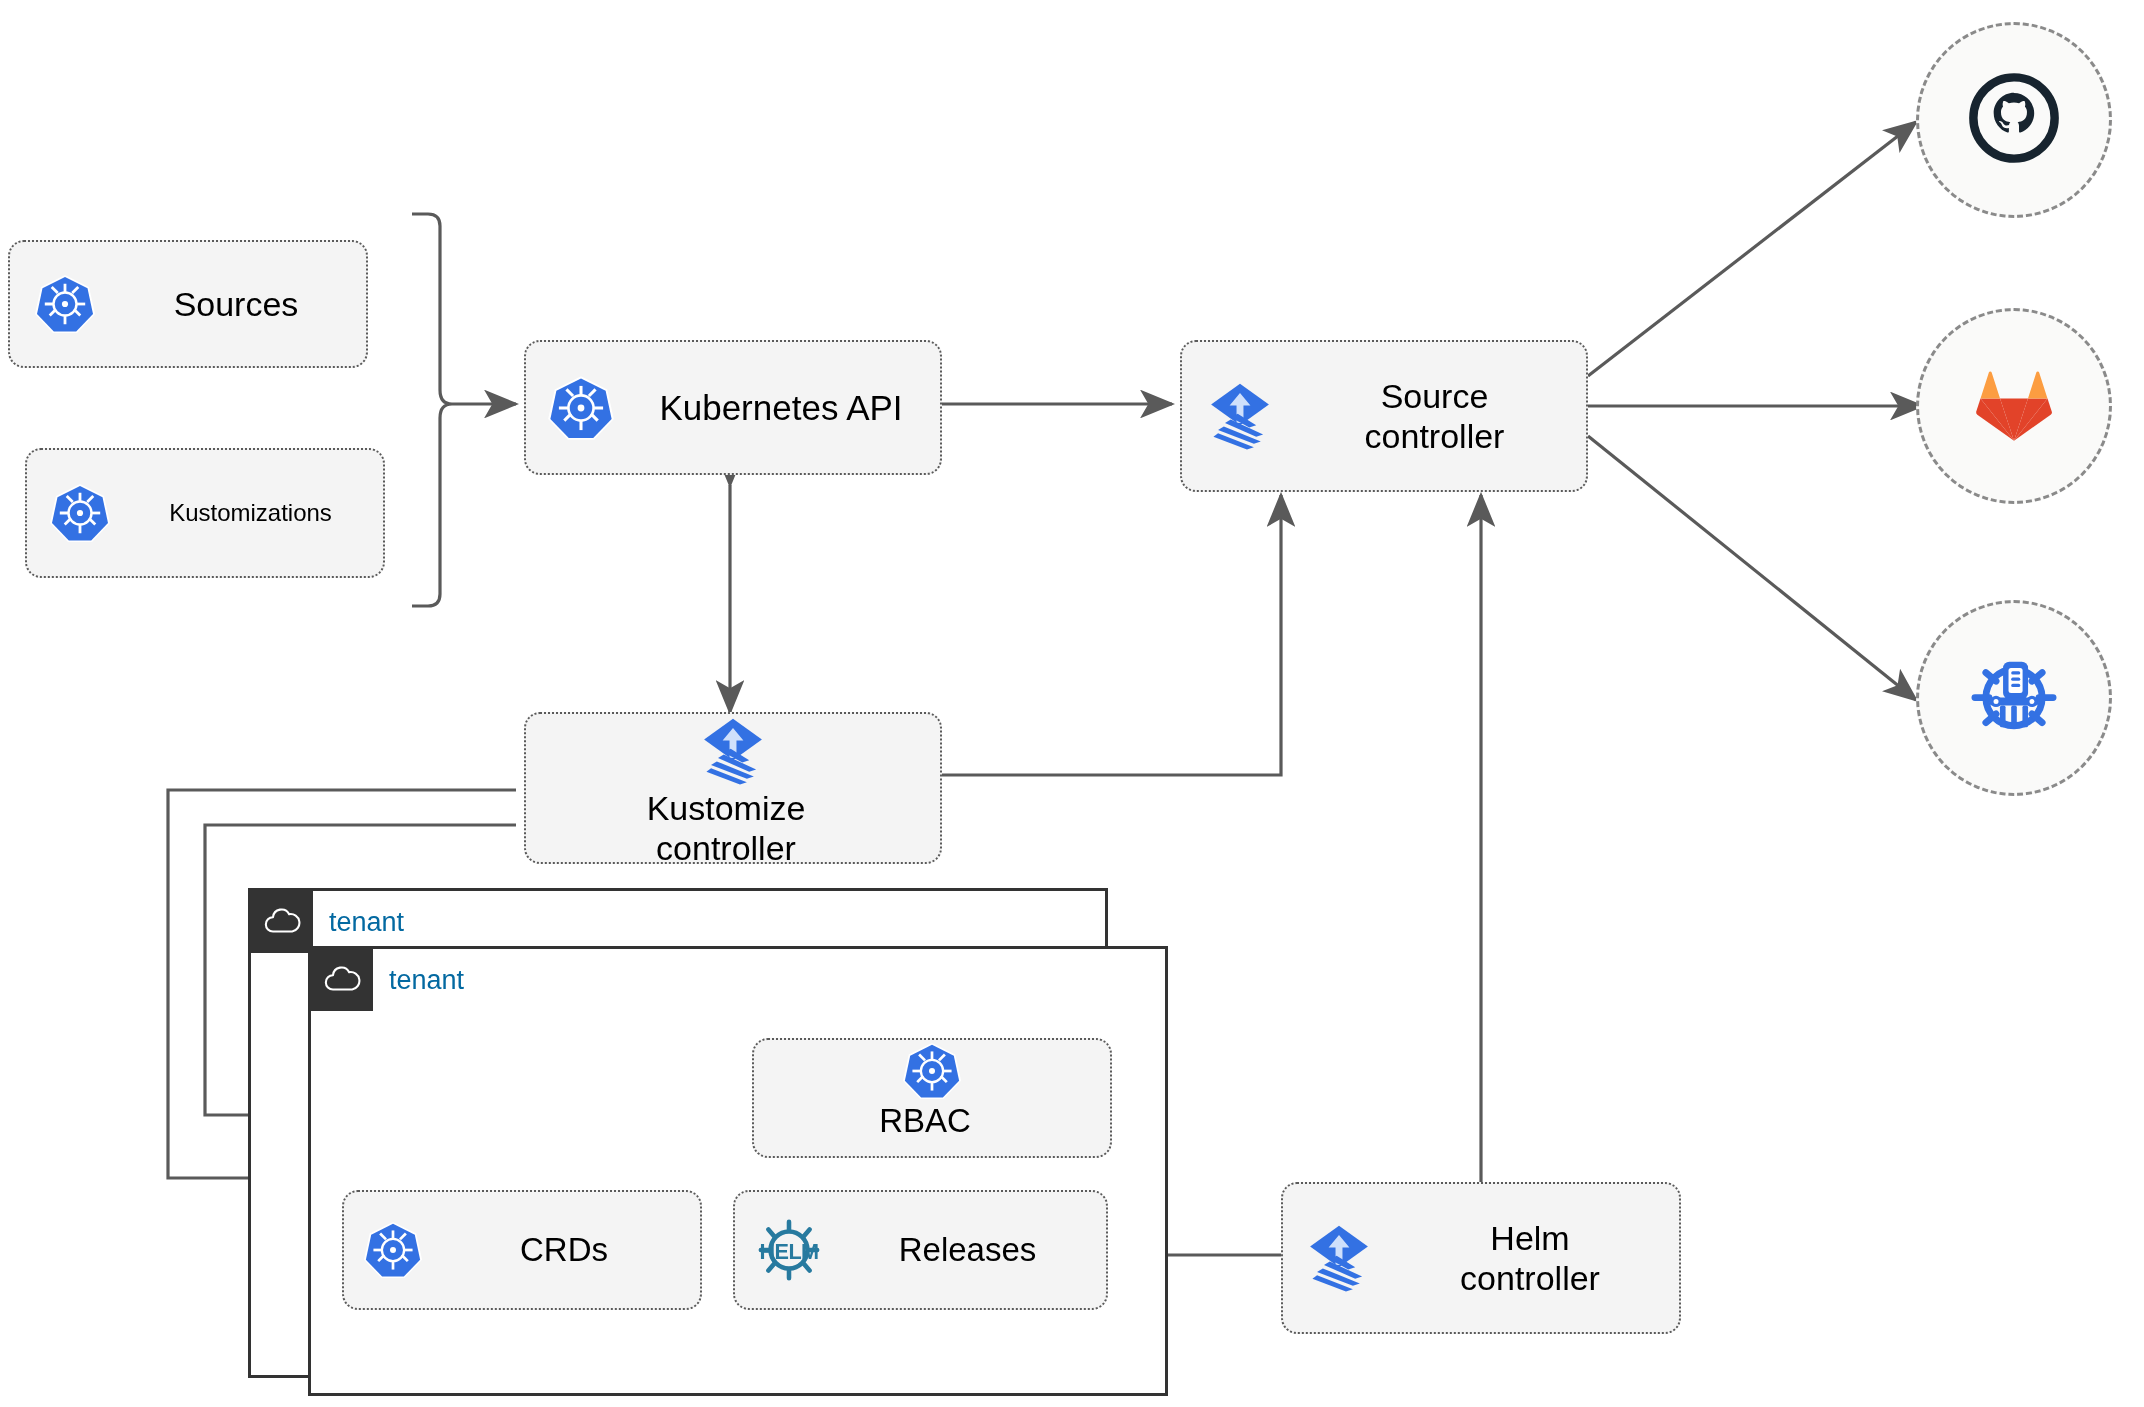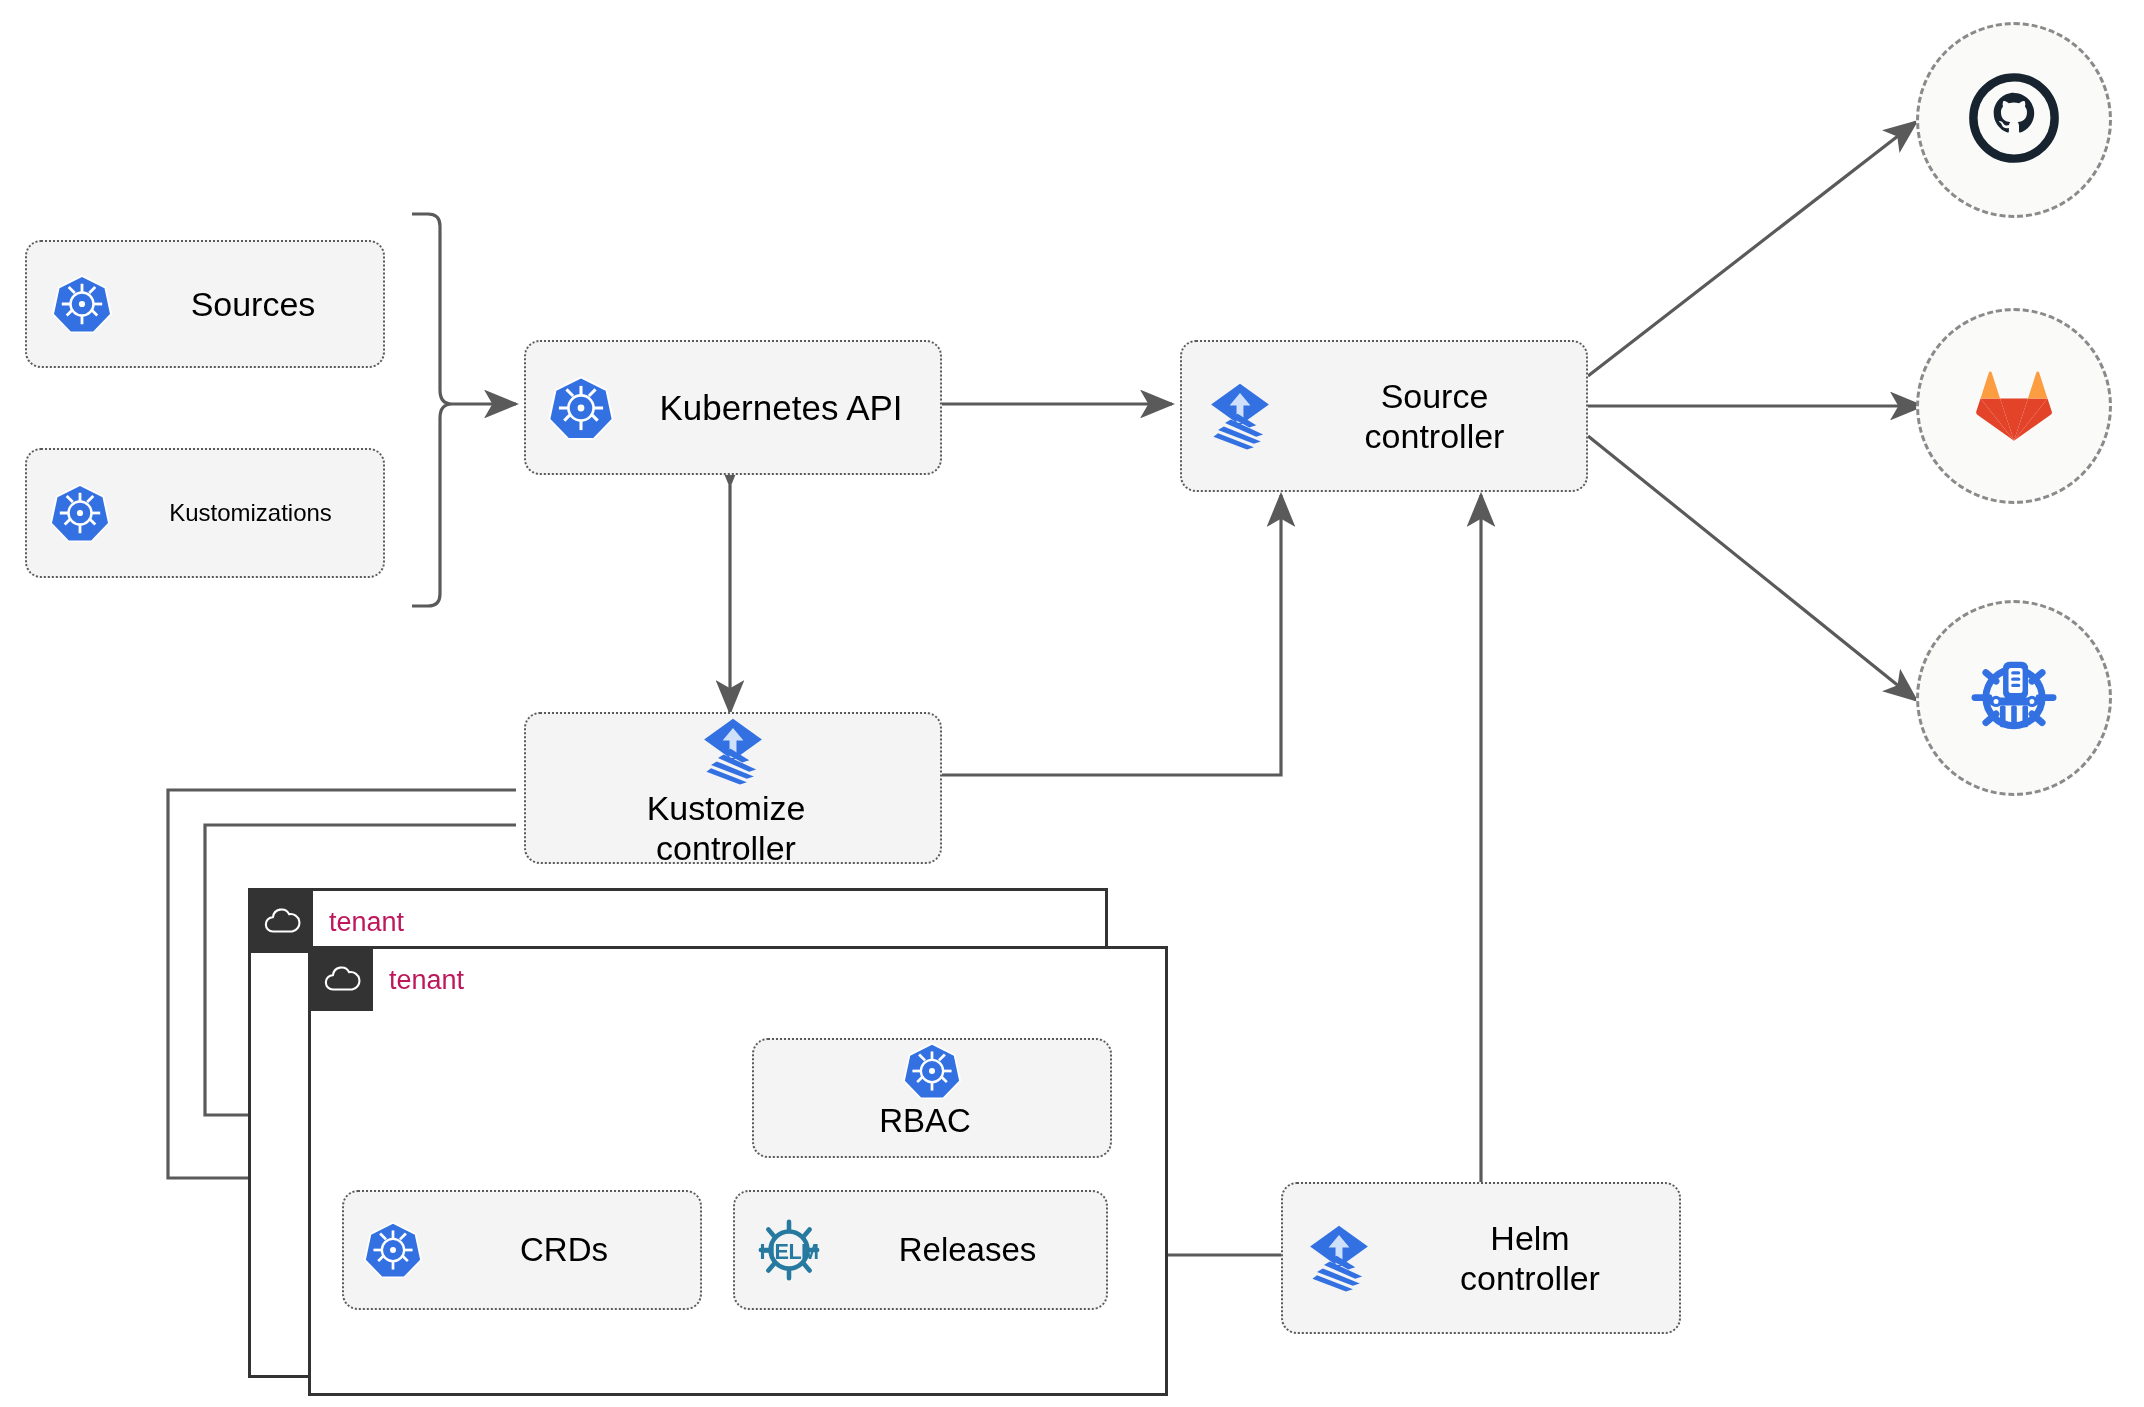--- a/index.html
+++ b/index.html
@@ -49,21 +49,21 @@
     top:0;left:0;
     width:62px;height:62px;
     background:#333333;
     display:flex;align-items:center;justify-content:center;
   }
   .tenant-name{
     position:absolute;
     top:0;left:78px;
     height:62px;
     display:flex;align-items:center;
-    font-size:27px;color:#be185d;
+    font-size:27px;color:#0369a1;
   }
 
   svg.wires{position:absolute;left:0;top:0;width:2144px;height:1407px;pointer-events:none;}
 </style>
 </head>
 <body>
 
 <div id="stage">
 
   <svg class="wires" viewBox="0 0 2144 1407">
@@ -96,21 +96,21 @@
       <path d="M 1588,436 L 1916,700" marker-end="url(#ah)"></path>
 
       <path d="M 516,790 L 168,790 L 168,1178 L 448,1178" marker-end="url(#ah)"></path>
 
       <path d="M 516,825 L 205,825 L 205,1115 L 310,1115" marker-end="url(#ah)"></path>
 
       <path d="M 1281,1255 L 1110,1255" marker-end="url(#ah)"></path>
     </g>
   </svg>
 
-  <div class="node" style="left:25px;top:240px;width:360px;height:128px;">
+  <div class="node" style="left:8px;top:240px;width:360px;height:128px;">
     <span class="ico" style="width:110px;">
       <svg width="64" height="64" viewBox="0 0 64 64">
         <path d="M32 3 L56 15 L62 42 L44 61 L20 61 L2 42 L8 15 Z" fill="#fff"></path>
         <path d="M32 5 L54.5 16.2 L60 42 L43.2 59.4 L20.8 59.4 L4 42 L9.5 16.2 Z" fill="#3371e3"></path>
         <g fill="#fff">
           <circle cx="32" cy="32" r="3.1"></circle>
           <path d="M30.6 11.8h2.8v8.6h-2.8z"></path>
           <path d="M30.6 43.6h2.8v8.6h-2.8z"></path>
           <path d="M11.8 30.6h8.6v2.8h-8.6z"></path>
           <path d="M43.6 30.6h8.6v2.8h-8.6z"></path>

